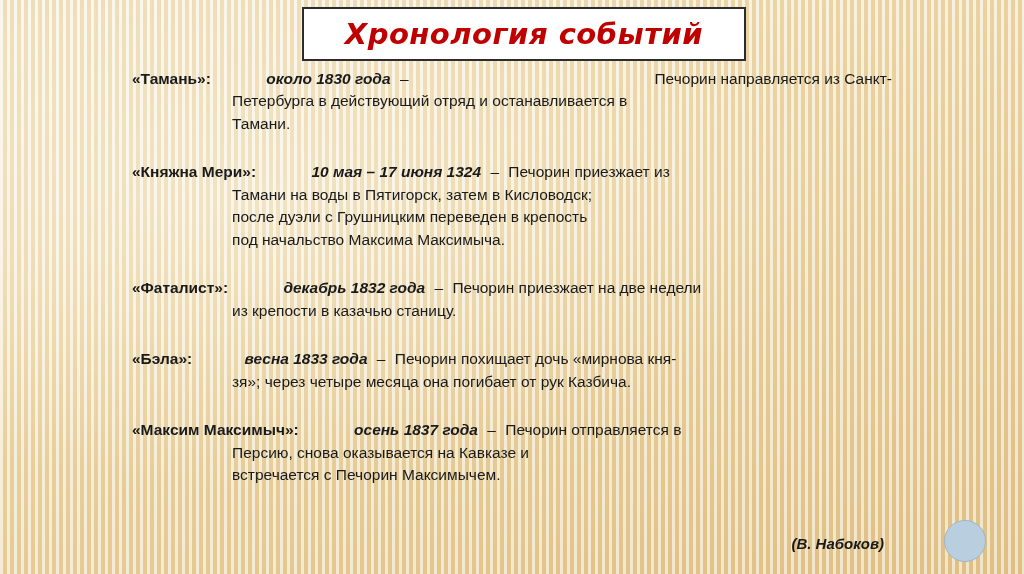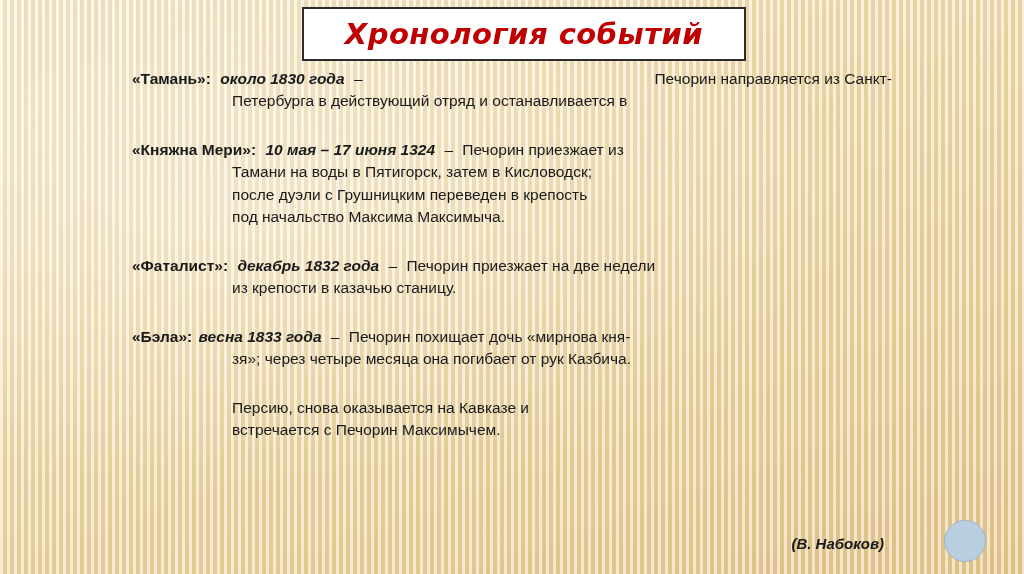--- a/index.html
+++ b/index.html
@@ -81,20 +81,21 @@
     display: flex;
     justify-content: space-between;
     white-space: normal;
   }
   .work {
     font-weight: bold;
   }
   .date {
     font-weight: bold;
     font-style: italic;
+    padding-left: 46px;
   }
   .gap-1 { height: 8px; }
   .author {
     position: absolute;
     right: 140px;
     bottom: 22px;
     font-style: italic;
     font-weight: bold;
     font-size: 15px;
     color: #1a1a1a;
@@ -131,20 +132,21 @@
     <div class="entry">
       <span class="line justify">
         <span style="margin-right: 5px;">
           <span class="work" style="margin-right: 5px;">«Тамань»:</span>
           <span class="date" style="margin-right: 5px;">около 1830 года</span>
           <span>–</span>
         </span>
         <span>Печорин направляется из Санкт-</span>
       </span>
       <span class="line indent">Петербурга в действующий отряд и останавливается в</span>
+      <span class="line indent">Тамани.</span>
     </div>
 
     <div class="gap-1"></div>
 
     <div class="entry">
       <span class="line">
         <span class="work" style="margin-right: 5px;">«Княжна Мери»:</span>
         <span class="date" style="margin-right: 5px;">10 мая – 17 июня 1324</span>
         <span style="margin-right: 5px;">–</span>
         <span>Печорин приезжает из</span>
@@ -174,20 +176,26 @@
         <span class="date" style="margin-right: 5px;">весна 1833 года</span>
         <span style="margin-right: 5px;">–</span>
         <span>Печорин похищает дочь «мирнова кня-</span>
       </span>
       <span class="line indent">зя»; через четыре месяца она погибает от рук Казбича.</span>
     </div>
 
     <div class="gap-1"></div>
 
     <div class="entry">
+      <span class="line">
+        <span class="work" style="margin-right: 5px;">«Максим Максимыч»:</span>
+        <span class="date" style="margin-right: 5px;">осень 1837 года</span>
+        <span style="margin-right: 5px;">–</span>
+        <span>Печорин отправляется в</span>
+      </span>
       <span class="line indent">Персию, снова оказывается на Кавказе и</span>
       <span class="line indent">встречается с Печорин Максимычем.</span>
     </div>
 
   </div>
 
   <div class="author">(В. Набоков)</div>
 
   <div class="badge"></div>
 

